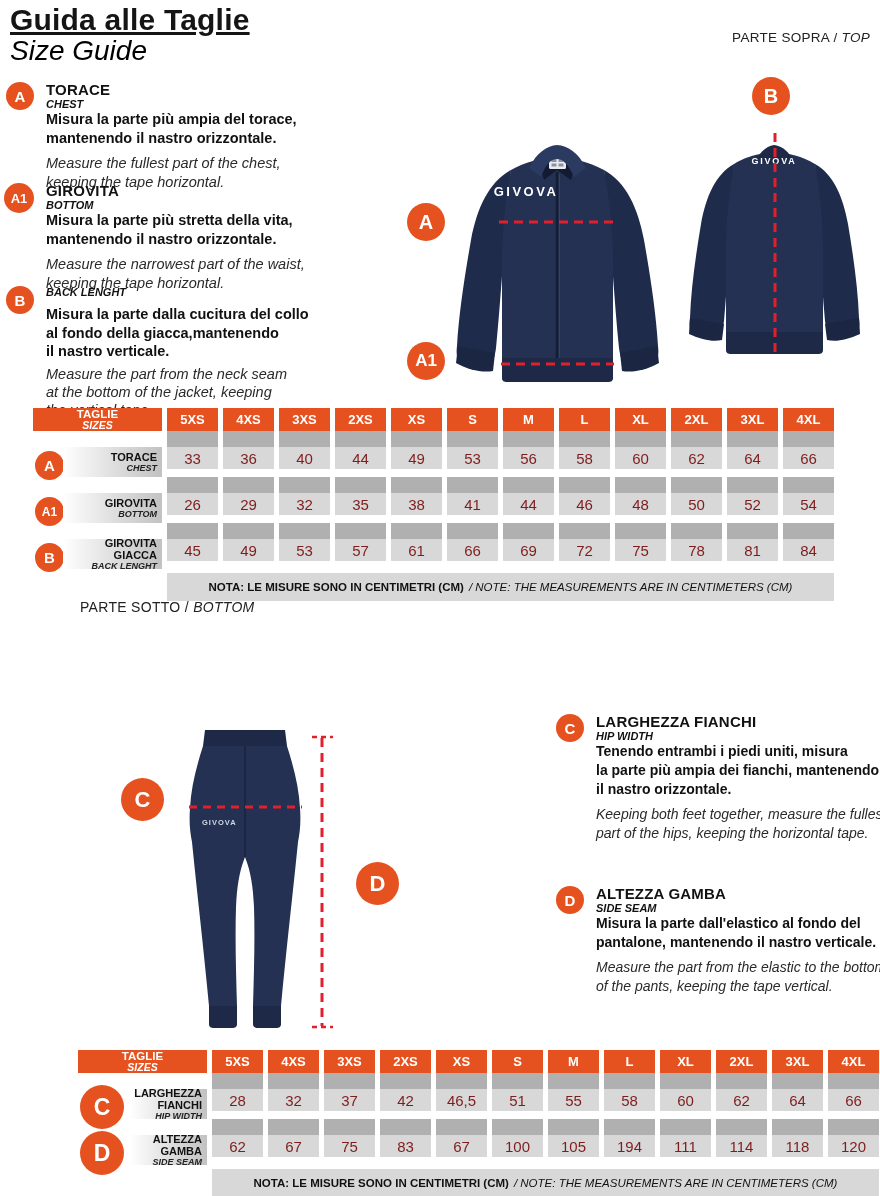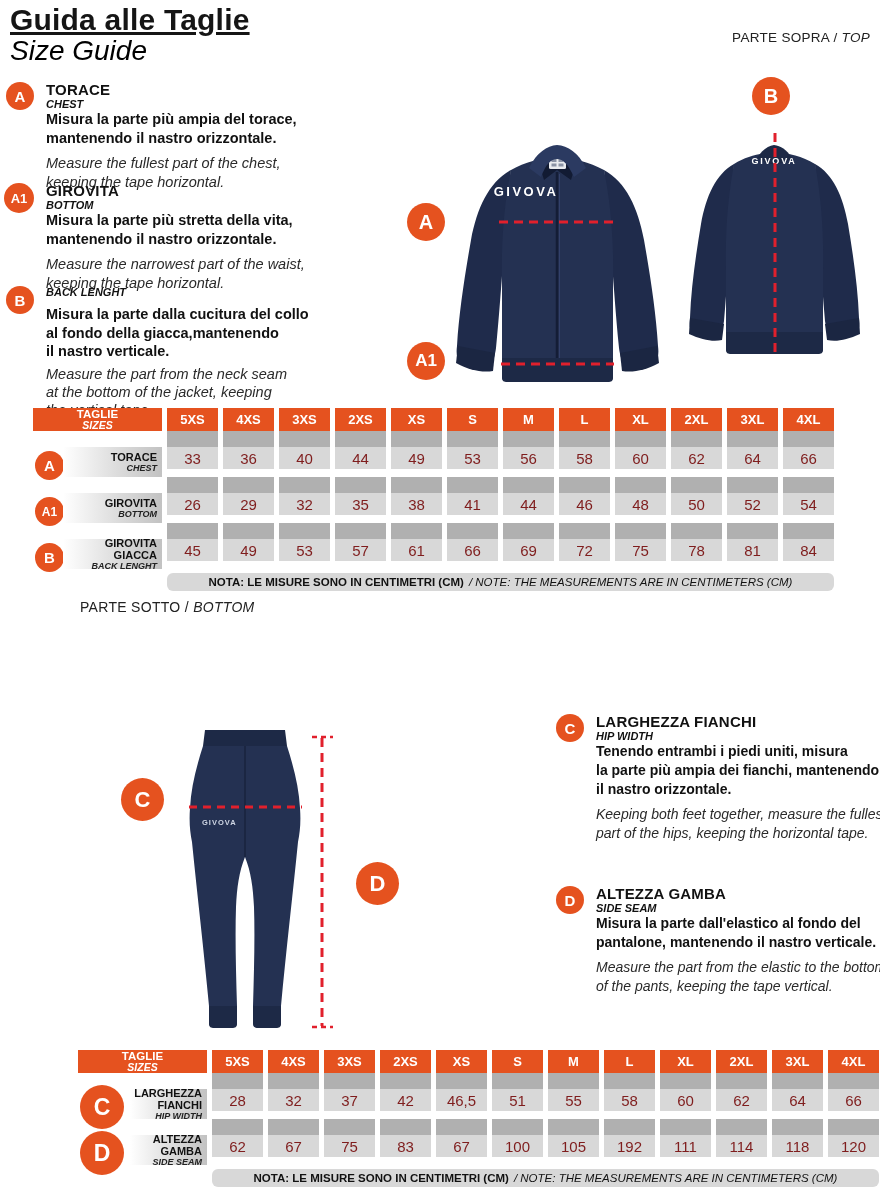--- a/index.html
+++ b/index.html
@@ -35,22 +35,22 @@
   .rowlab{position:relative;height:46px;}
   .capsule{position:absolute;left:30px;right:0;bottom:0;height:30px;box-sizing:border-box;
            background:linear-gradient(90deg,#ffffff 0%,#dcdcdc 55%,#c2c2c2 100%);
            display:flex;flex-direction:column;align-items:flex-end;justify-content:center;padding-right:5px;}
   .capsule .b{font-size:11px;font-weight:bold;line-height:12px;text-align:right;}
   .capsule .i{font-size:9px;font-weight:bold;font-style:italic;line-height:10px;text-align:right;color:#222;}
   .rowlab .circle{position:absolute;left:2px;}
   .c29{width:29px;height:29px;font-size:15px;top:20px;}
   .c29.small{font-size:12px;}
   .c44{width:44px;height:44px;font-size:23px;top:12px;}
-  .note{grid-column:2/14;height:18px;margin-top:4px;background:#D8D8D8;display:flex;align-items:center;
-        justify-content:center;font-size:11.5px;gap:5px;color:#111;border-radius:6px;}
+  .note{grid-column:2/14;height:28px;margin-top:4px;background:#D8D8D8;display:flex;align-items:center;
+        justify-content:center;font-size:11.5px;gap:5px;color:#111;}
   .note .nb{font-weight:bold;}
   .note .ni{font-style:italic;}
   
   .mk38{width:38px;height:38px;font-size:20px;}
   .mk43{width:43px;height:43px;font-size:22px;}
   svg text{font-family:"Liberation Sans",sans-serif;}
   .badge28{width:28px;height:28px;font-size:15px;}
   .badge30{width:30px;height:30px;font-size:13px;}
 </style>
 </head>
@@ -484,21 +484,21 @@
     <div class="scell">
         <div class="sp"></div>
         <div class="v">100</div>
       </div>
     <div class="scell">
         <div class="sp"></div>
         <div class="v">105</div>
       </div>
     <div class="scell">
         <div class="sp"></div>
-        <div class="v">192</div>
+        <div class="v">194</div>
       </div>
     <div class="scell">
         <div class="sp"></div>
         <div class="v">111</div>
       </div>
     <div class="scell">
         <div class="sp"></div>
         <div class="v">114</div>
       </div>
     <div class="scell">

